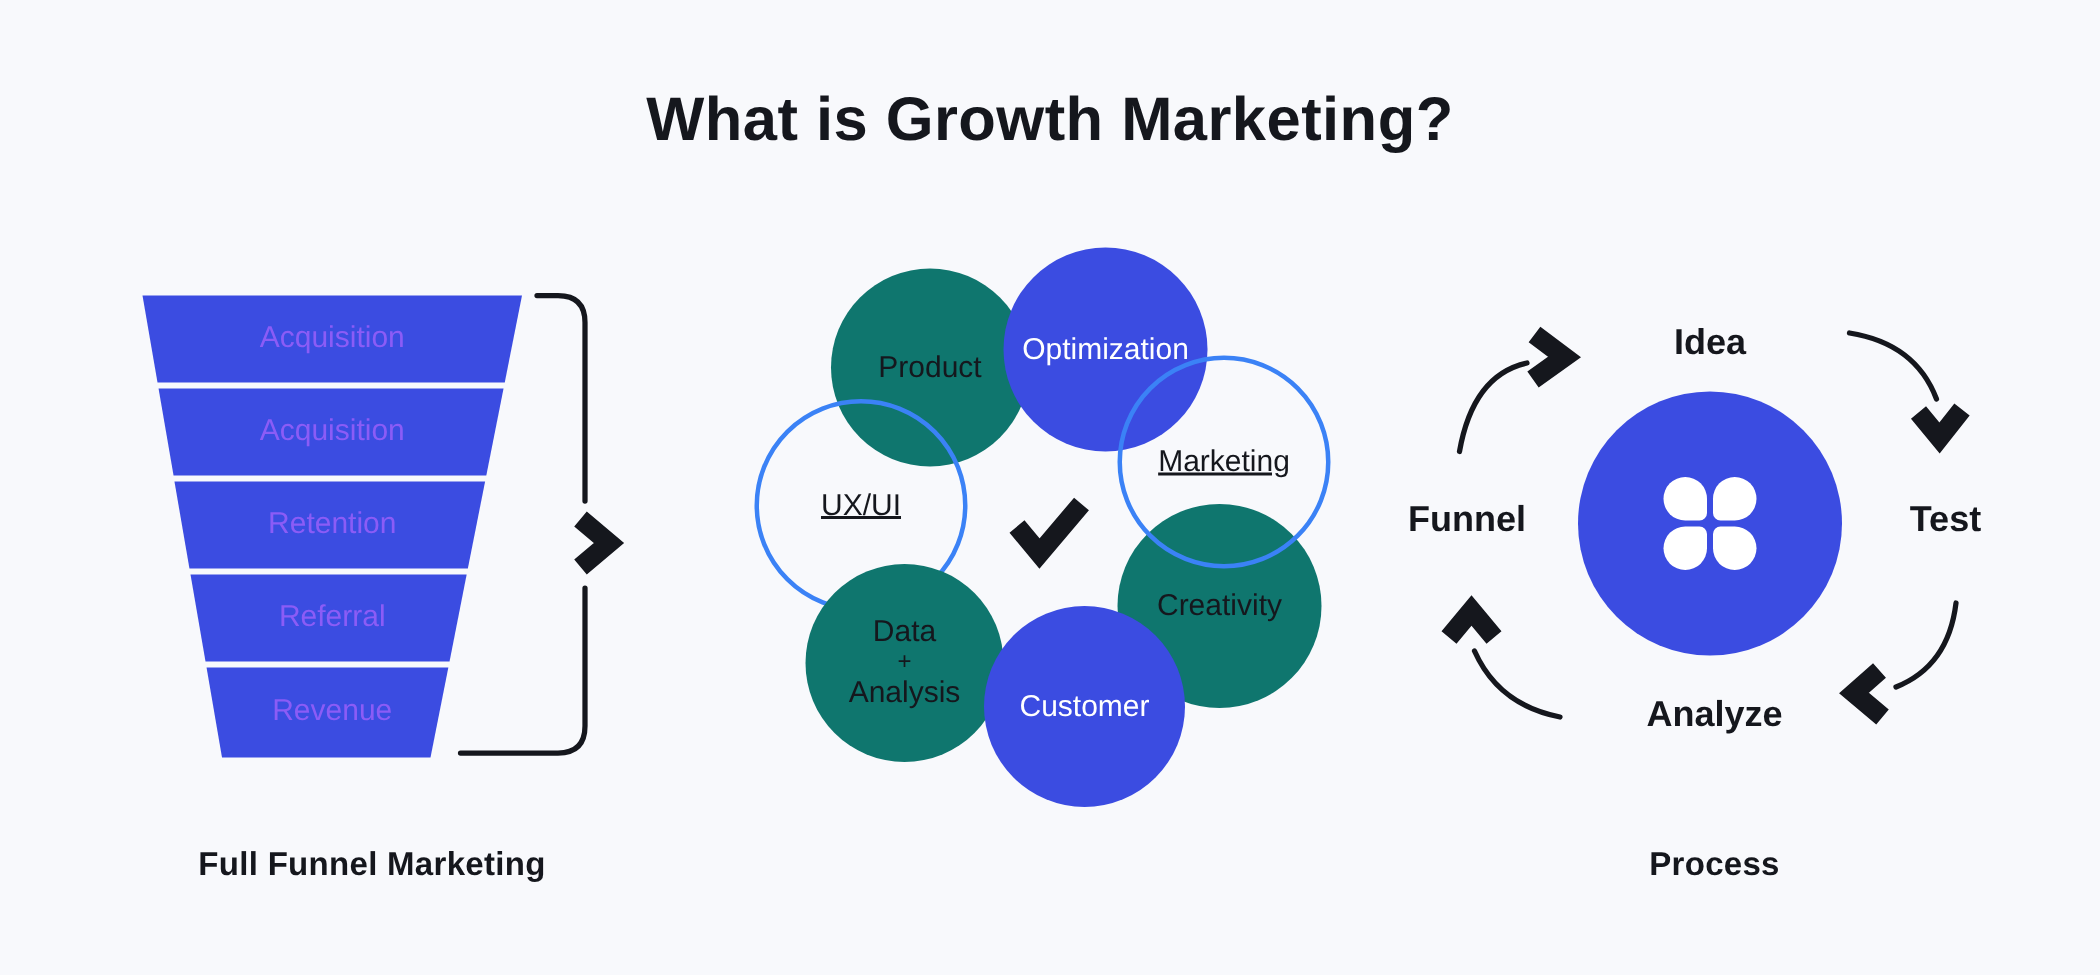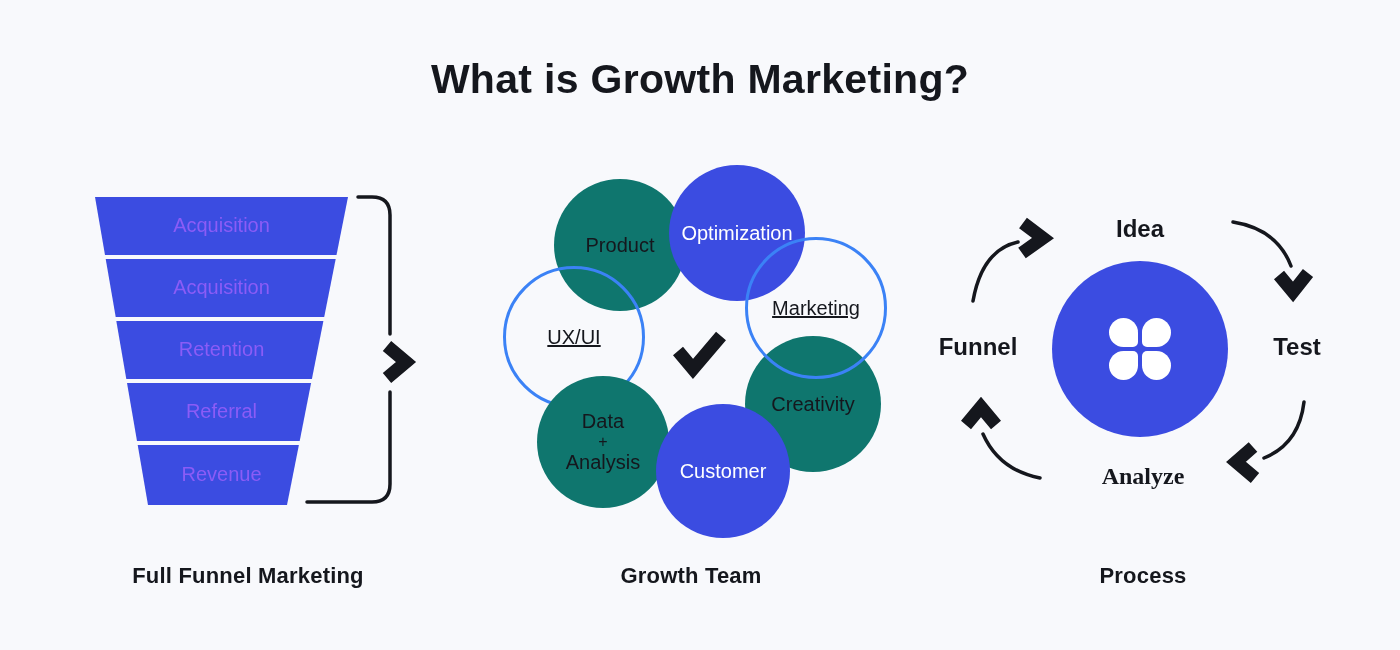--- a/index.html
+++ b/index.html
@@ -46,21 +46,21 @@
   .c-process{left:1052px;top:261px;width:176px;height:176px;background:#3b4ce1;}
   .flower{position:relative;width:62px;height:62px;}
   .petal{position:absolute;width:29px;height:29px;background:#ffffff;}
   .petal.tl{left:0;top:0;border-radius:50% 50% 5px 50%;}
   .petal.tr{left:33px;top:0;border-radius:50% 50% 50% 5px;}
   .petal.bl{left:0;top:33px;border-radius:50% 5px 50% 50%;}
   .petal.br{left:33px;top:33px;border-radius:5px 50% 50% 50%;}
   .step{font-size:24px;font-weight:600;text-align:center;}
   .step-idea{left:1040px;top:215px;width:200px;}
   .step-test{left:1247px;top:333px;width:100px;}
-  .step-analyze{left:1043px;top:463px;width:200px;font-family:Liberation Serif, serif;}
+  .step-analyze{left:1043px;top:463px;width:200px;}
   .step-release{left:903px;top:333px;width:150px;}
 </style>
 </head>
 <body>
 
 <div class="canvas">
 
   <div class="txt title">What is Growth Marketing?</div>
 
   <div class="circle green c-product">
@@ -141,16 +141,15 @@
   <div class="txt stage" style="top:338px">Retention</div>
   <div class="txt stage" style="top:400px">Referral</div>
   <div class="txt stage" style="top:463px">Revenue</div>
 
   <div class="txt step step-idea">Idea</div>
   <div class="txt step step-test">Test</div>
   <div class="txt step step-analyze">Analyze</div>
   <div class="txt step step-release">Funnel</div>
 
   <div class="txt caption funnel-cap">Full Funnel Marketing</div>
-  <div class="txt caption team-cap">Growth Team</div>
   <div class="txt caption process-cap">Process</div>
 
 </div>
 
 </body></html>

